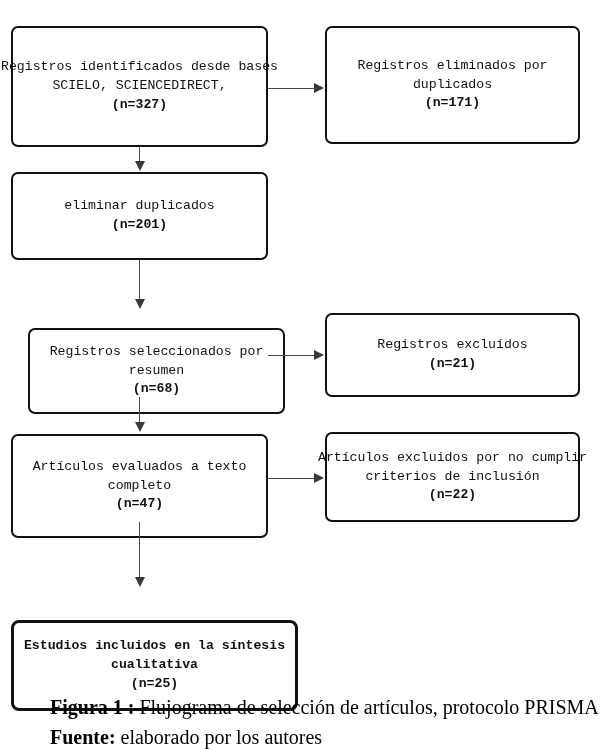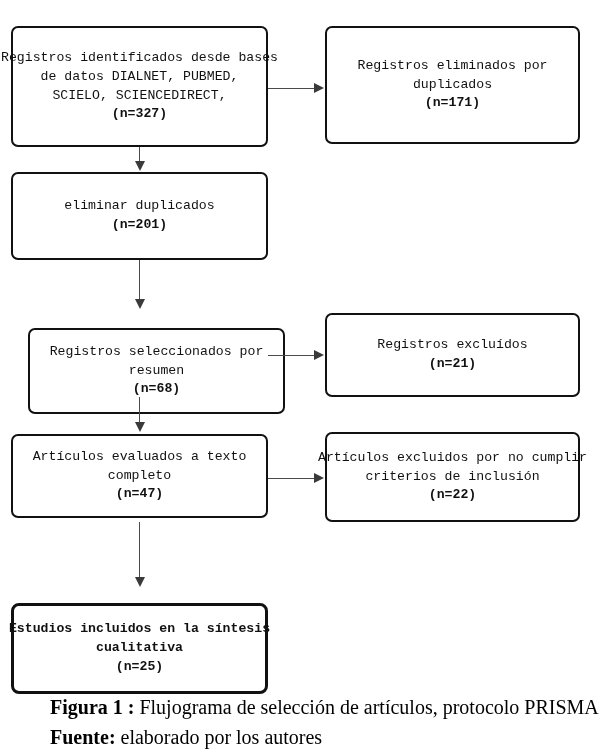--- a/index.html
+++ b/index.html
@@ -104,21 +104,20 @@
     font-weight: bold;
   }
 </style>
 </head>
 <body>
 
 <div id="diagram">
 
   <div class="node" style="left:11px; top:26px; width:257px; height:121px;">
     <span class="line">Registros identificados desde bases</span>
-    <span class="line">de datos DIALNET, PUBMED,</span>
     <span class="line">SCIELO, SCIENCEDIRECT,</span>
     <span class="count">(n=327)</span>
   </div>
 
   <div class="node" style="left:325px; top:26px; width:255px; height:118px;">
     <span class="line">Registros eliminados por</span>
     <span class="line">duplicados</span>
     <span class="count">(n=171)</span>
   </div>
 
@@ -146,39 +145,39 @@
     <span class="line">Registros excluídos</span>
     <span class="count">(n=21)</span>
   </div>
 
   <div class="connector hline" style="left:268px; top:355px; width:47px;"></div>
   <div class="connector arrow-right" style="left:314px; top:350px;"></div>
 
   <div class="connector vline" style="left:139px; top:397px; height:27px;"></div>
   <div class="connector arrow-down" style="left:135px; top:422px;"></div>
 
-  <div class="node" style="left:11px; top:434px; width:257px; height:84px;">
+  <div class="node" style="left:11px; top:434px; width:257px; height:104px;">
     <span class="line">Artículos evaluados a texto</span>
     <span class="line">completo</span>
     <span class="count">(n=47)</span>
   </div>
 
   <div class="node" style="left:325px; top:432px; width:255px; height:90px;">
     <span class="line">Artículos excluidos por no cumplir</span>
     <span class="line">criterios de inclusión</span>
     <span class="count">(n=22)</span>
   </div>
 
   <div class="connector hline" style="left:268px; top:478px; width:47px;"></div>
   <div class="connector arrow-right" style="left:314px; top:473px;"></div>
 
   <div class="connector vline" style="left:139px; top:522px; height:56px;"></div>
   <div class="connector arrow-down" style="left:135px; top:577px;"></div>
 
-  <div class="node emphasis" style="left:11px; top:603px; width:257px; height:91px;">
+  <div class="node emphasis" style="left:11px; top:620px; width:287px; height:91px;">
     <span class="line">Estudios incluidos en la síntesis</span>
     <span class="line">cualitativa</span>
     <span class="count">(n=25)</span>
   </div>
 
 </div>
 
 <div id="caption">
   <div class="cap-row">
     <span class="cap-label">Figura 1 :</span><span> Flujograma de selección de artículos, protocolo PRISMA</span>

